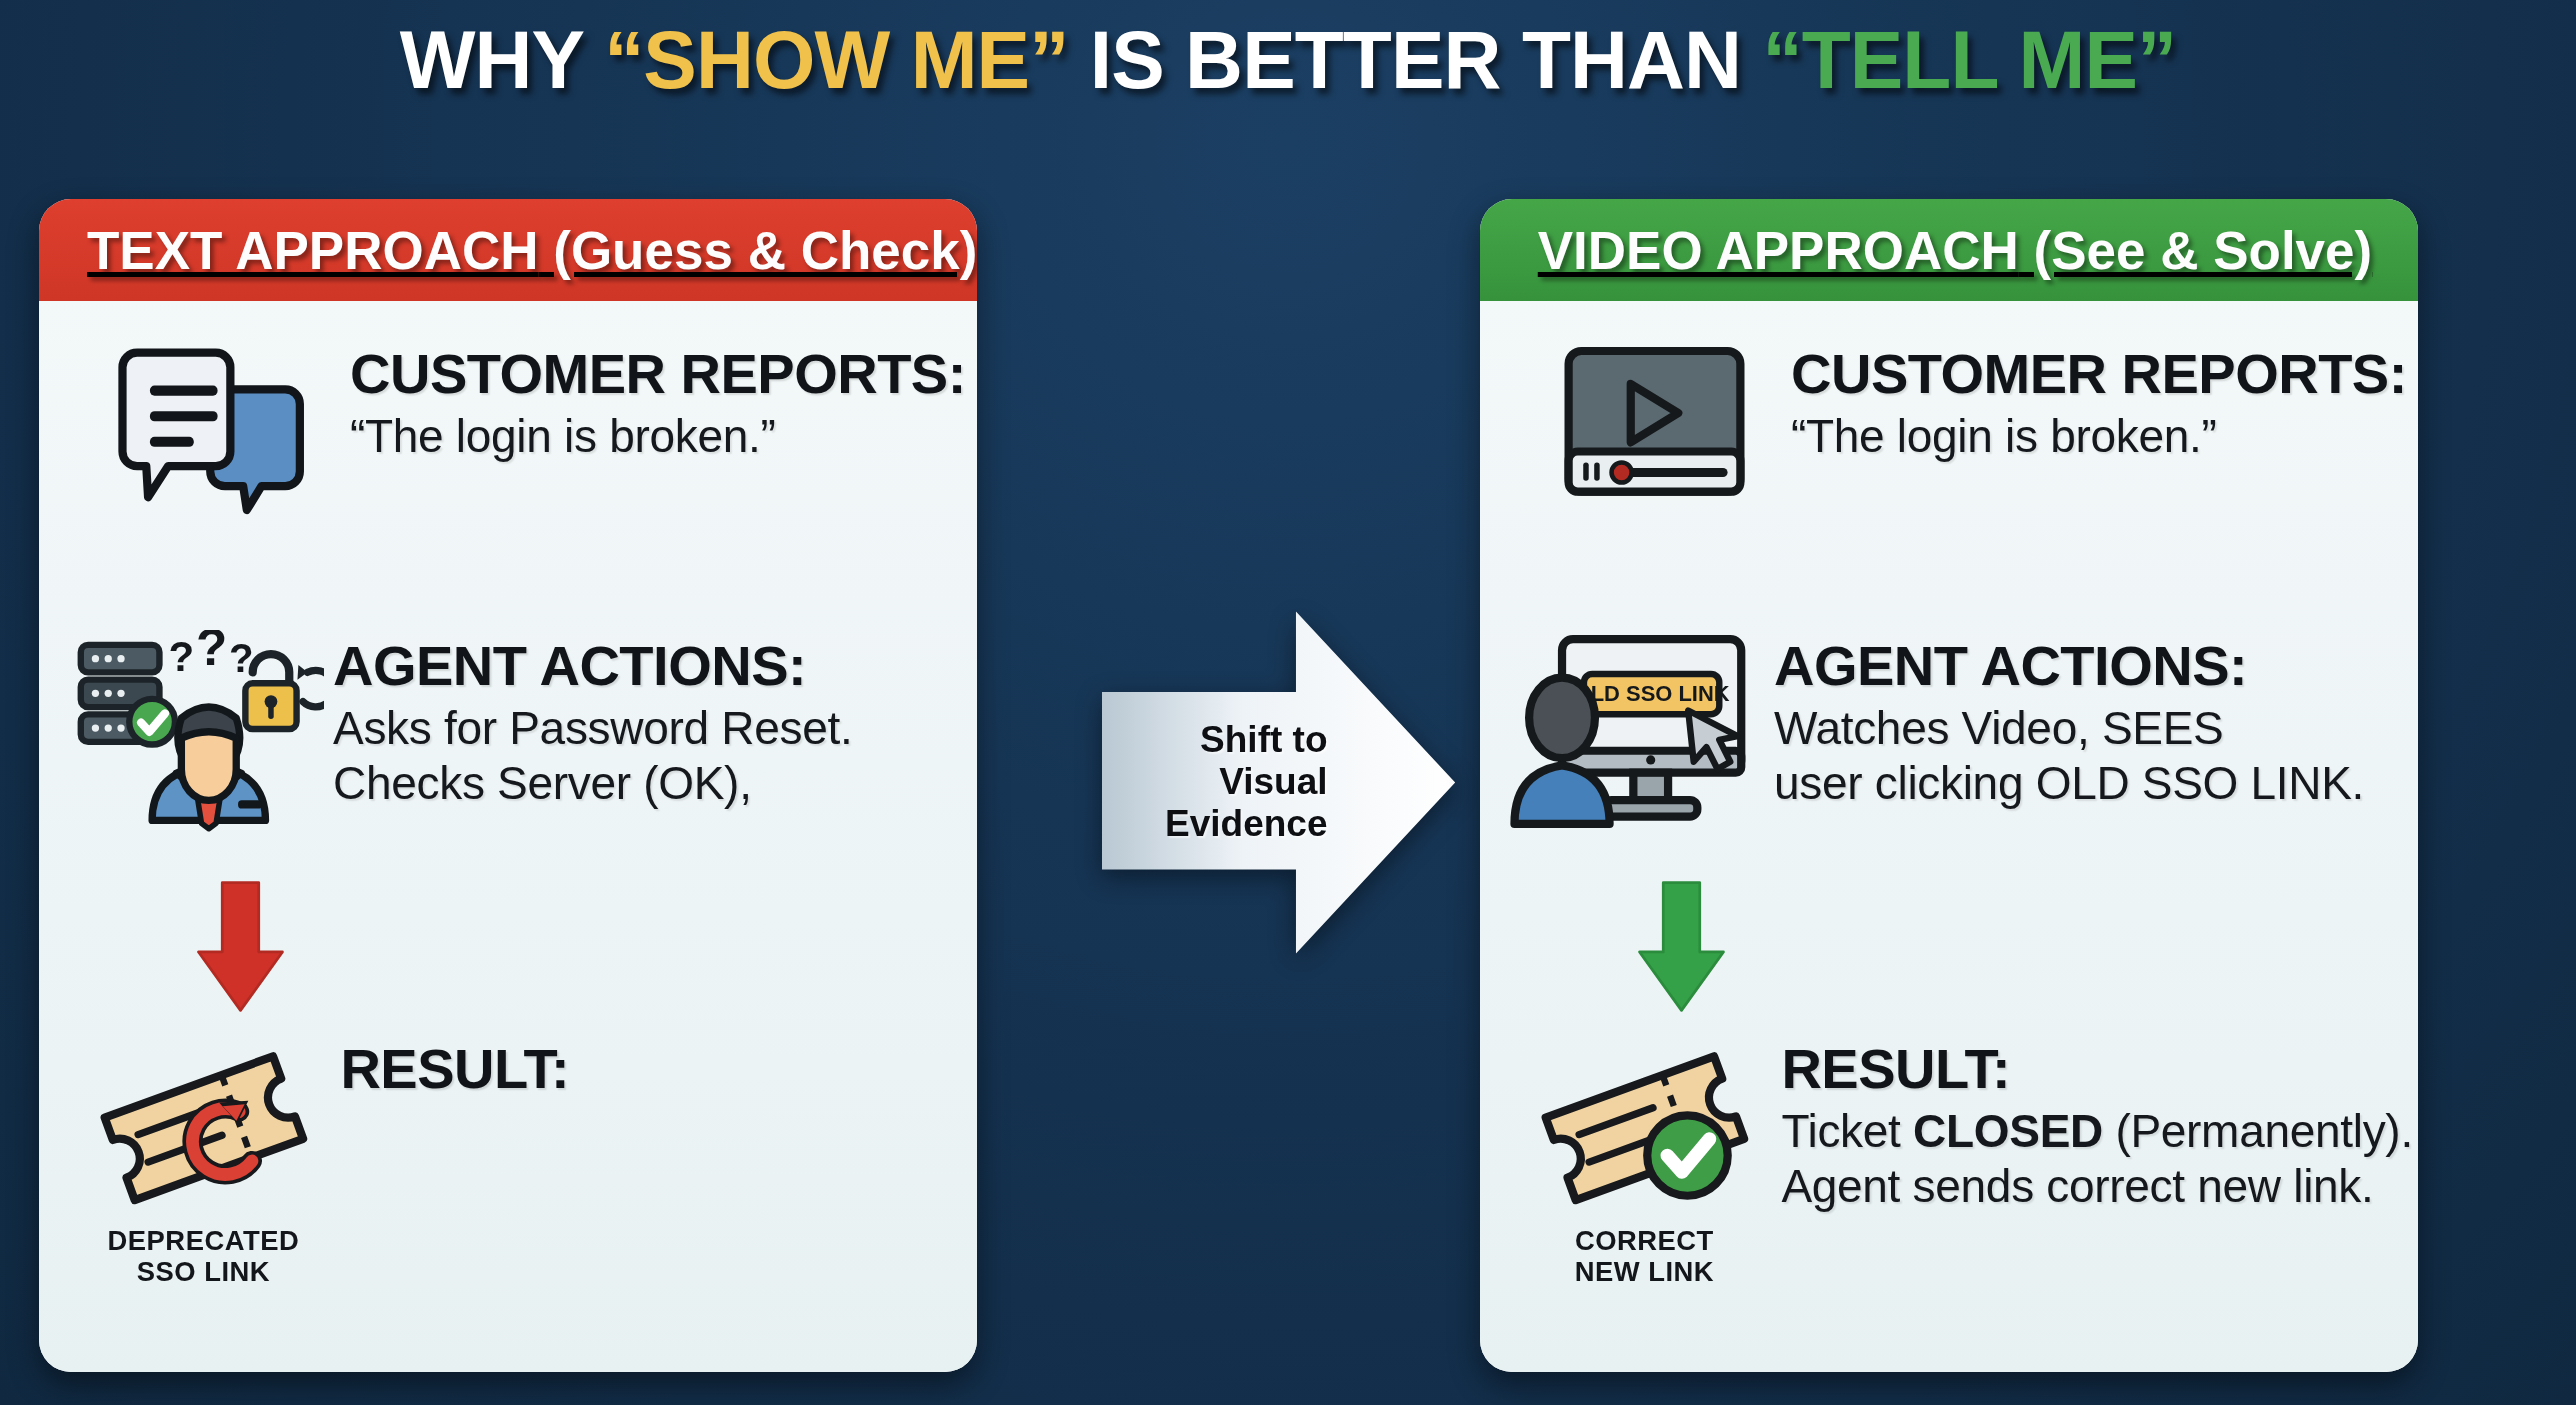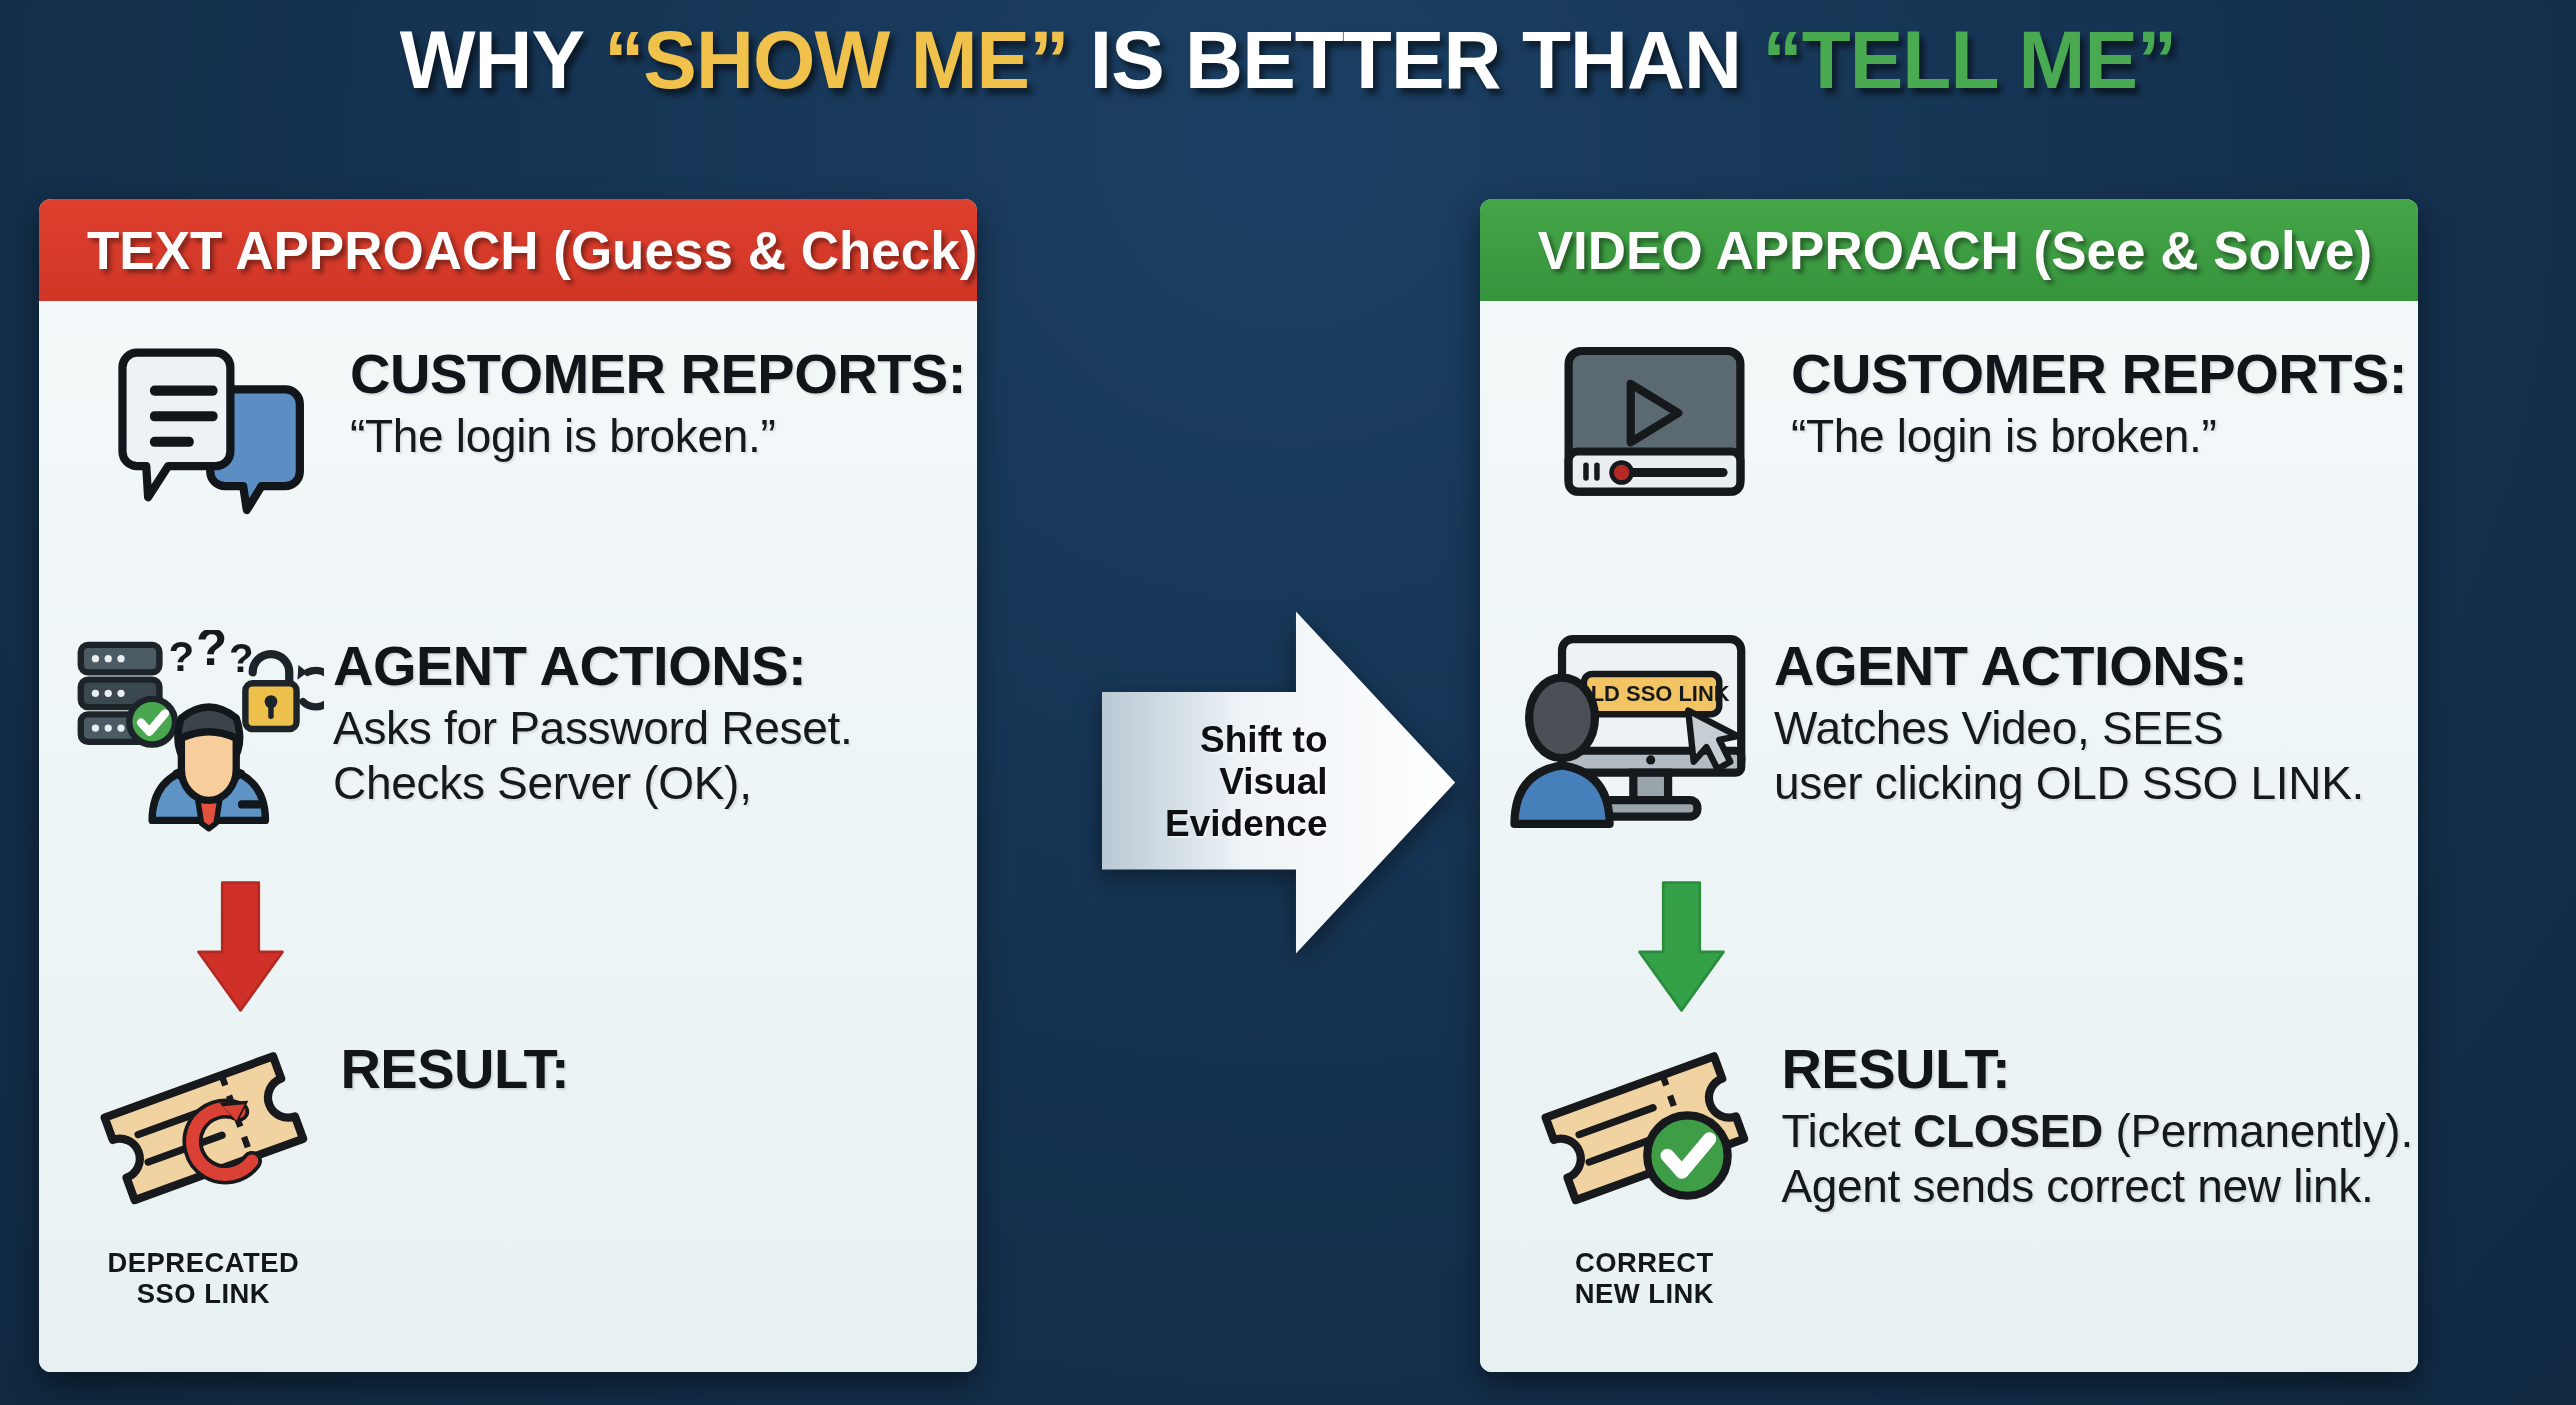--- a/index.html
+++ b/index.html
@@ -30,24 +30,25 @@
   }
   .title .hl-yellow{color:#f0c14b;}
   .title .hl-green{color:#49aa52;}
 
   
   .panel{
     position:absolute;
     top:199px;
     width:938px;
     height:1173px;
-    border-radius:12px;
+    border-radius:32px;
     overflow:hidden;
     box-shadow:0 12.8px 31px rgba(0,0,0,.45);
     background:#eef4f5;
+    text-decoration:underline;
   }
   .panel.left{left:39px;}
   .panel.right{left:1480px;}
 
   .panel-header{
     height:102px;
     display:flex;align-items:center;
     box-sizing:border-box;
   }
   .panel.left .panel-header{
@@ -84,21 +85,21 @@
     letter-spacing:-0.5px;line-height:1.08;margin-bottom:5.5px;
     text-shadow:1.8px 1.8px 1.8px rgba(0,0,0,.12);
   }
   .body-line{
     font-size:46px;color:#15181c;line-height:1.19;letter-spacing:-0.3px;
     text-shadow:1.8px 1.8px 1.8px rgba(0,0,0,.10);
   }
   .body-line b{font-weight:bold;}
 
   .icon-caption{
-    margin-top:23px;text-align:center;
+    margin-top:1px;text-align:center;
     font-size:27.4px;font-weight:bold;color:#13161a;line-height:1.12;
     letter-spacing:0.5px;
   }
 
   
   .L1{left:37px;top:37px;width:997px;}
   .L2{left:20px;top:329px;width:1015px;}
   .L3{left:27.4px;top:732px;width:1011px;}
   
   .R1{left:37px;top:37px;width:997px;}

